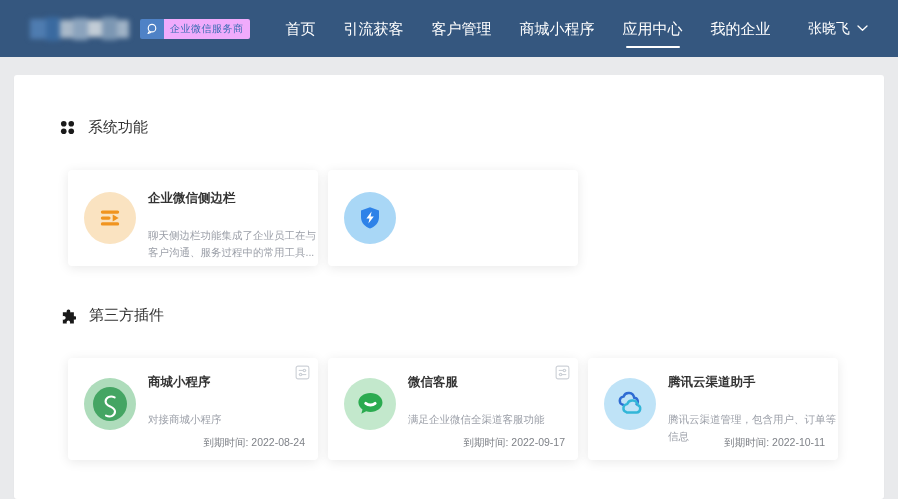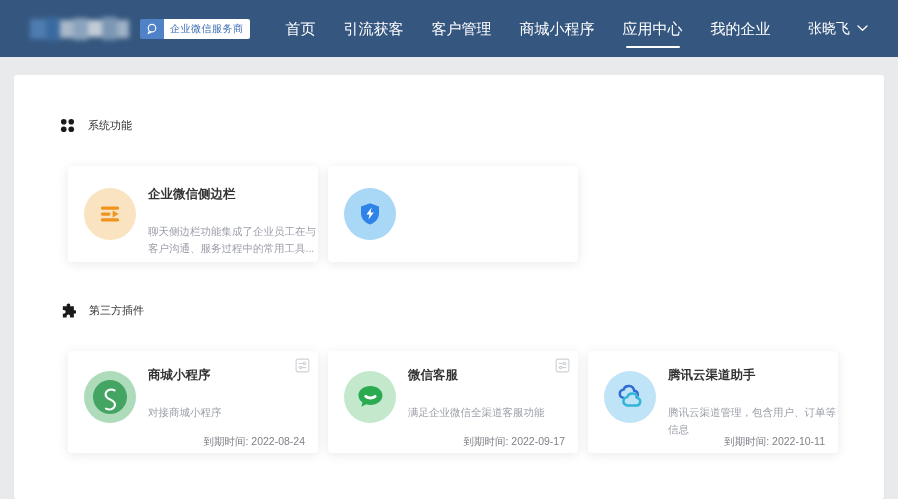--- a/index.html
+++ b/index.html
@@ -44,21 +44,21 @@
     flex: none;
   }
   .badge-icon-wrap {
     width: 24px;
     background: #4f82c6;
     display: flex;
     align-items: center;
     justify-content: center;
   }
   .badge-text {
-    background: #ffffff;
+    background: #f0abfc;
     color: #3a6cb3;
     font-size: 10px;
     line-height: 20px;
     padding: 0 6px;
     letter-spacing: 0.5px;
     white-space: nowrap;
   }
 
   .nav-menu {
     display: flex;
@@ -104,21 +104,21 @@
     border-radius: 3px;
     min-height: 424px;
     padding: 43px 40px 0 46px;
     box-shadow: 0 1px 2px rgba(0,0,0,0.03);
   }
 
   .section-header {
     display: flex;
     align-items: center;
     gap: 13px;
-    font-size: 11px;
+    font-size: 15px;
     color: #333333;
   }
   .section-header .sec-icon { flex: none; display: flex; }
 
   .card-row {
     display: flex;
     gap: 10px;
     margin: 33px 0 40px 8px;
   }
 
@@ -166,21 +166,21 @@
     width: 170px;
     display: -webkit-box;
     -webkit-line-clamp: 2;
     -webkit-box-orient: vertical;
     overflow: hidden;
     margin-top: 20px;
   }
   .card-expiry {
     position: absolute;
     right: 13px;
-    bottom: 4px;
+    bottom: 10px;
     font-size: 10.5px;
     color: #7f8288;
   }
   .corner-icon {
     position: absolute;
     top: 7px;
     right: 8px;
     cursor: pointer;
     display: flex;
   }

